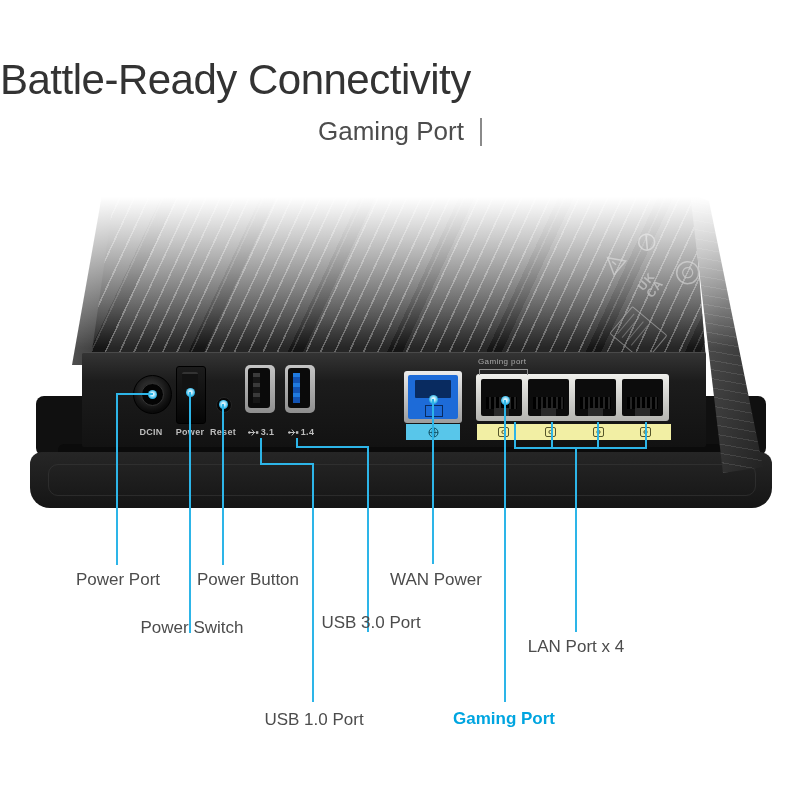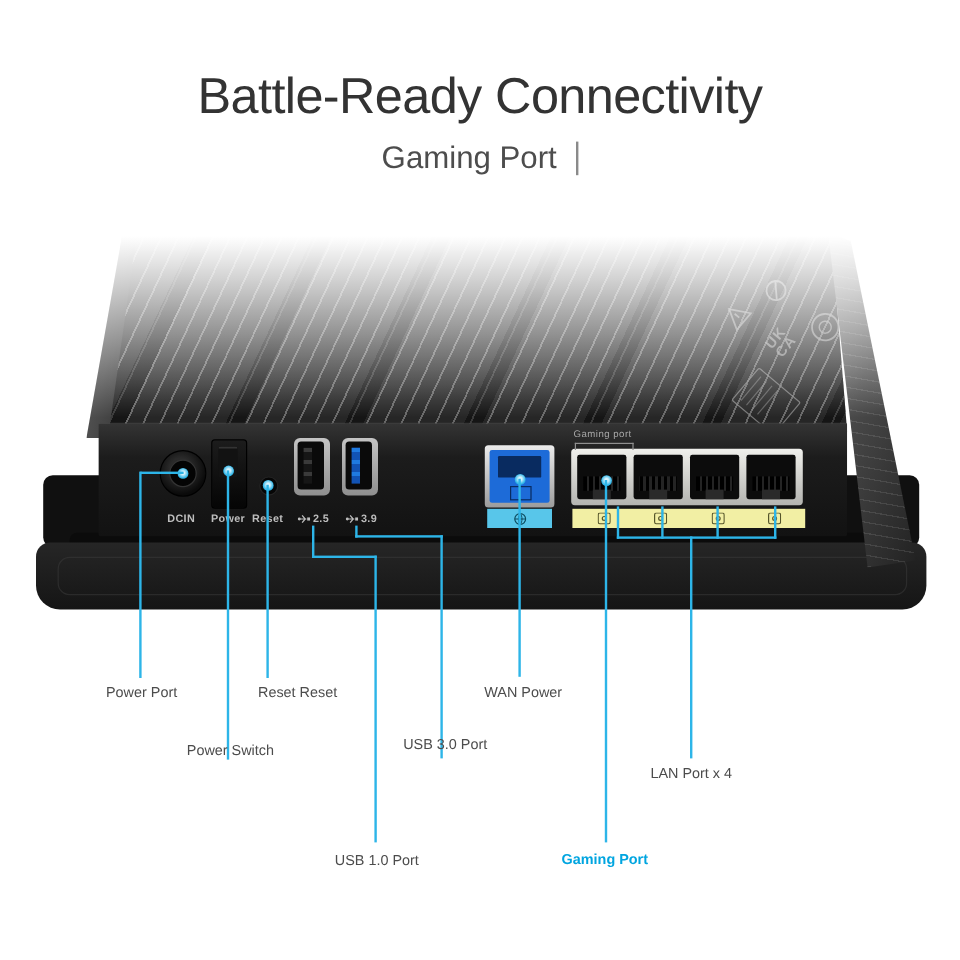--- a/index.html
+++ b/index.html
@@ -5,21 +5,21 @@
   html,body{margin:0;padding:0;}
   body{
     width:800px;height:800px;background:#fff;
     font-family:"Liberation Sans", sans-serif;
     position:relative;overflow:hidden;
   }
   .page{position:absolute;inset:0;width:800px;height:800px;}
 
   
   .title{
-    position:absolute;left:0;top:56px;width:800px;text-align:center;
+    position:absolute;left:0;top:56px;width:800px;
     font-size:42px;font-weight:300;letter-spacing:-0.5px;
     color:var(--title_text,#333333);
   }
   .subtitle{
     position:absolute;left:0;top:116px;width:800px;
     display:flex;align-items:center;justify-content:center;gap:16px;
     font-size:26px;font-weight:300;color:#4d4d4d;
   }
   .subtitle .sep{width:2px;height:28px;background:#8a8a8a;}
 
@@ -127,21 +127,21 @@
     display:flex;align-items:center;justify-content:center;}
   .lan-strip{left:477px;top:424px;width:194px;height:16px;background:var(--lan_strip,#f2efa4);}
   .lan-strip svg{position:absolute;top:3px;}
 
   
   .line-v{position:absolute;width:2px;background:var(--accent,#2db5e8);}
   .line-h{position:absolute;height:2px;background:var(--accent,#2db5e8);}
   .dot{position:absolute;width:9px;height:9px;border-radius:50%;
     background:radial-gradient(circle at 50% 45%,#d8f3fd 0 20%,var(--accent,#2db5e8) 65%);}
   .callout-label{position:absolute;transform:translateX(-50%);white-space:nowrap;
-    font-size:12px;color:var(--label_text,#4c4c4c);}
+    font-size:17px;color:var(--label_text,#4c4c4c);}
   .callout-label.gaming{font-weight:bold;color:var(--gaming_text,#00a5e0);}
 </style>
 </head>
 <body>
 
 <div class="page">
 
   <div class="title">Battle-Ready Connectivity</div>
   <div class="subtitle">
     <span>Gaming Port</span>
@@ -228,29 +228,29 @@
 
   <span class="strip-label" style="left:151px">DCIN</span>
   <span class="strip-label" style="left:190px">Power</span>
   <span class="strip-label" style="left:223px">Reset</span>
   <span class="strip-label" style="left:261px">
     <svg width="11" height="9" viewBox="0 0 11 9">
       <path d="M0.5 4.5h7M4 1.5 6.5 4.5M4 7.5 6.5 4.5" fill="none" stroke="#bdbdbd" stroke-width="1"></path>
       <circle cx="1.6" cy="4.5" r="1.2" fill="#bdbdbd"></circle>
         <rect x="8.2" y="3.2" width="2.4" height="2.6" fill="#bdbdbd"></rect>
     </svg>
-      <span>2.5</span>
+      <span>3.1</span>
   </span>
   <span class="strip-label" style="left:301px">
     <svg width="11" height="9" viewBox="0 0 11 9">
       <path d="M0.5 4.5h7M4 1.5 6.5 4.5M4 7.5 6.5 4.5" fill="none" stroke="#bdbdbd" stroke-width="1"></path>
       <circle cx="1.6" cy="4.5" r="1.2" fill="#bdbdbd"></circle>
         <rect x="8.2" y="3.2" width="2.4" height="2.6" fill="#bdbdbd"></rect>
     </svg>
-      <span>3.9</span>
+      <span>1.4</span>
   </span>
 
   <div class="abs wan-strip">
     <svg width="11" height="11" viewBox="0 0 11 11">
       <circle cx="5.5" cy="5.5" r="4.5" fill="none" stroke="#0c4a5e" stroke-width="1"></circle>
       <path d="M1 5.5h9M5.5 1c-2 2.5-2 6.5 0 9c2-2.5 2-6.5 0-9Z" fill="none" stroke="#0c4a5e" stroke-width="0.8"></path>
     </svg>
   </div>
   <div class="abs lan-strip">
     <svg style="left:21px" width="11" height="10" viewBox="0 0 11 10">
@@ -292,21 +292,21 @@
   <div class="line-v" style="left:432px;top:399px;height:165px"></div>
   <div class="line-v" style="left:504px;top:400px;height:302px"></div>
   <div class="line-v" style="left:514px;top:422px;height:27px"></div>
   <div class="line-v" style="left:551px;top:422px;height:27px"></div>
   <div class="line-v" style="left:597px;top:422px;height:27px"></div>
   <div class="line-v" style="left:645px;top:422px;height:27px"></div>
   <div class="line-h" style="left:514px;top:447px;width:133px"></div>
   <div class="line-v" style="left:575px;top:447px;height:185px"></div>
 
   <span class="callout-label" style="left:118px;top:570px">Power Port</span>
-  <span class="callout-label" style="left:248px;top:570px">Reset Reset</span>
+  <span class="callout-label" style="left:248px;top:570px">Power Button</span>
   <span class="callout-label" style="left:436px;top:570px">WAN Power</span>
   <span class="callout-label" style="left:192px;top:618px">Power Switch</span>
   <span class="callout-label" style="left:371px;top:613px">USB 3.0 Port</span>
   <span class="callout-label" style="left:576px;top:637px">LAN Port x 4</span>
   <span class="callout-label" style="left:314px;top:710px">USB 1.0 Port</span>
   <span class="callout-label gaming" style="left:504px;top:709px">Gaming Port</span>
 
 </div>
 
 </body></html>

